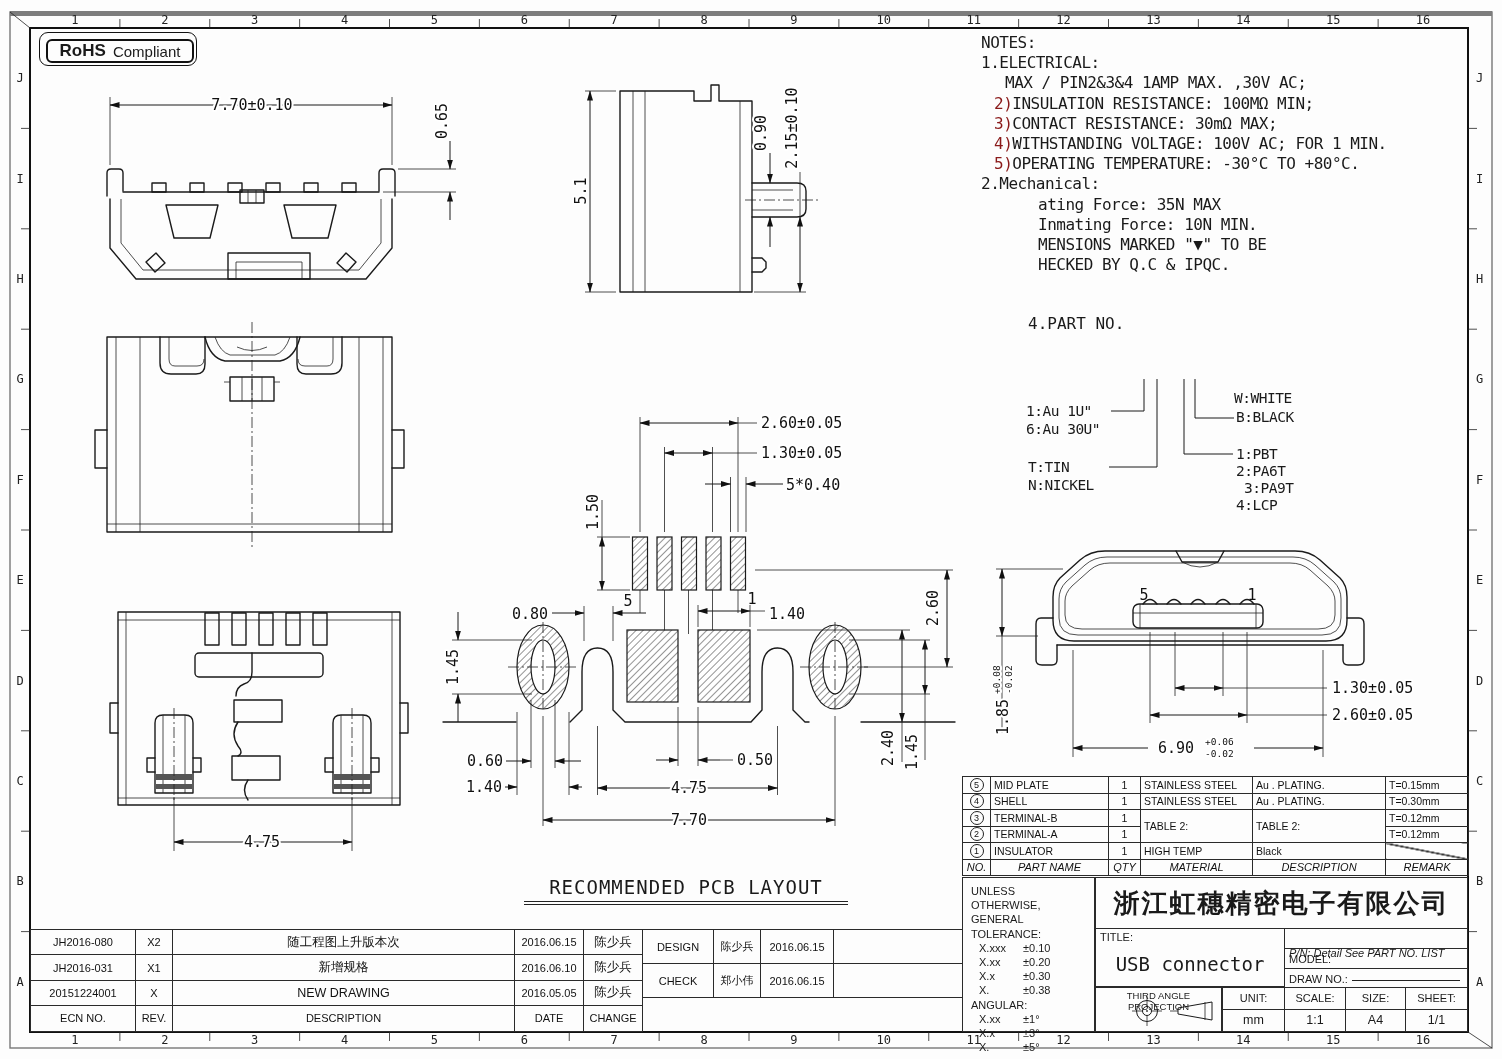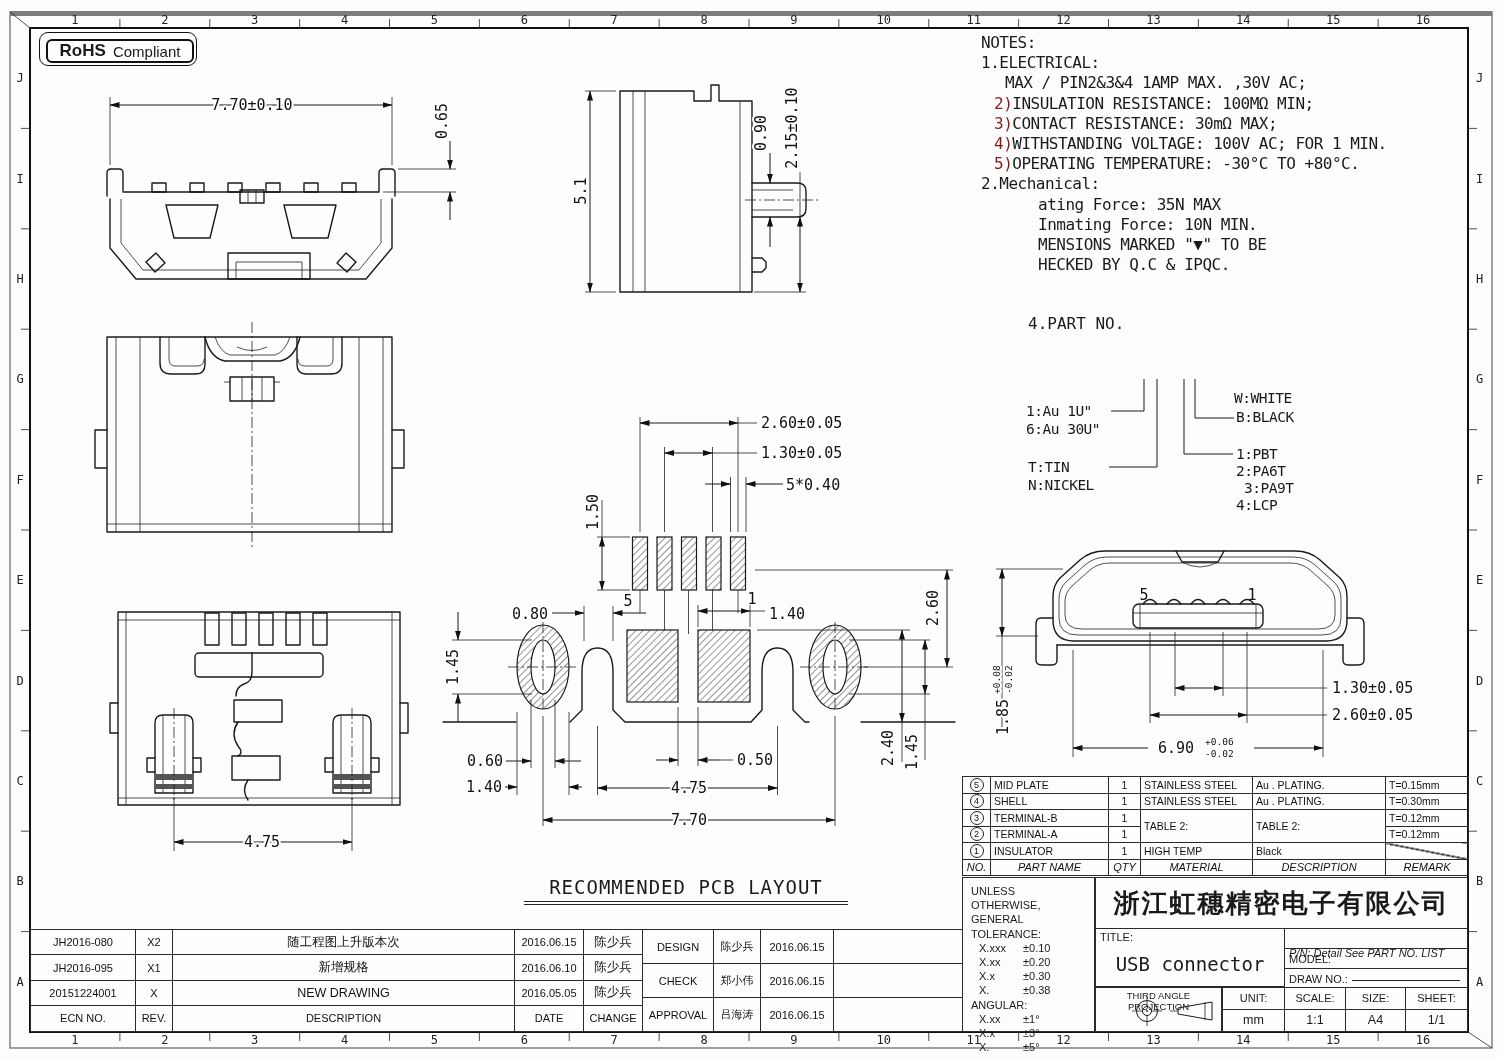--- a/index.html
+++ b/index.html
@@ -634,21 +634,21 @@
       </colgroup>
   <tbody>
         <tr>
     <td>JH2016-080</td>
           <td>X2</td>
     <td class="cjk">随工程图上升版本次</td>
           <td>2016.06.15</td>
           <td class="cjk">陈少兵</td>
         </tr>
   <tr>
-    <td>JH2016-095</td>
+    <td>JH2016-031</td>
           <td>X1</td>
     <td class="cjk">新增规格</td>
           <td>2016.06.10</td>
           <td class="cjk">陈少兵</td>
         </tr>
   <tr>
     <td>20151224001</td>
           <td>X</td>
     <td class="cjk">NEW DRAWING</td>
           <td>2016.05.05</td>
@@ -674,26 +674,20 @@
   <tbody>
         <tr>
     <td>DESIGN</td>
           <td class="cjk">陈少兵</td>
     <td>2016.06.15</td>
           <td></td>
         </tr>
   <tr>
     <td>CHECK</td>
           <td class="cjk">郑小伟</td>
-    <td>2016.06.15</td>
-          <td></td>
-        </tr>
-  <tr>
-    <td>APPROVAL</td>
-          <td class="cjk">吕海涛</td>
     <td>2016.06.15</td>
           <td></td>
         </tr>
 </tbody>
     </table>
 
 <div class="gl" style="left: 30px; top: 12px; width: 89.875px; height: 15px;">1</div>
     <div class="gl" style="left: 30px; top: 1033px; width: 89.875px; height: 14px;">1</div>
     <div class="gl" style="left: 119.875px; top: 12px; width: 89.875px; height: 15px;">2</div>
     <div class="gl" style="left: 119.875px; top: 1033px; width: 89.875px; height: 14px;">2</div>

